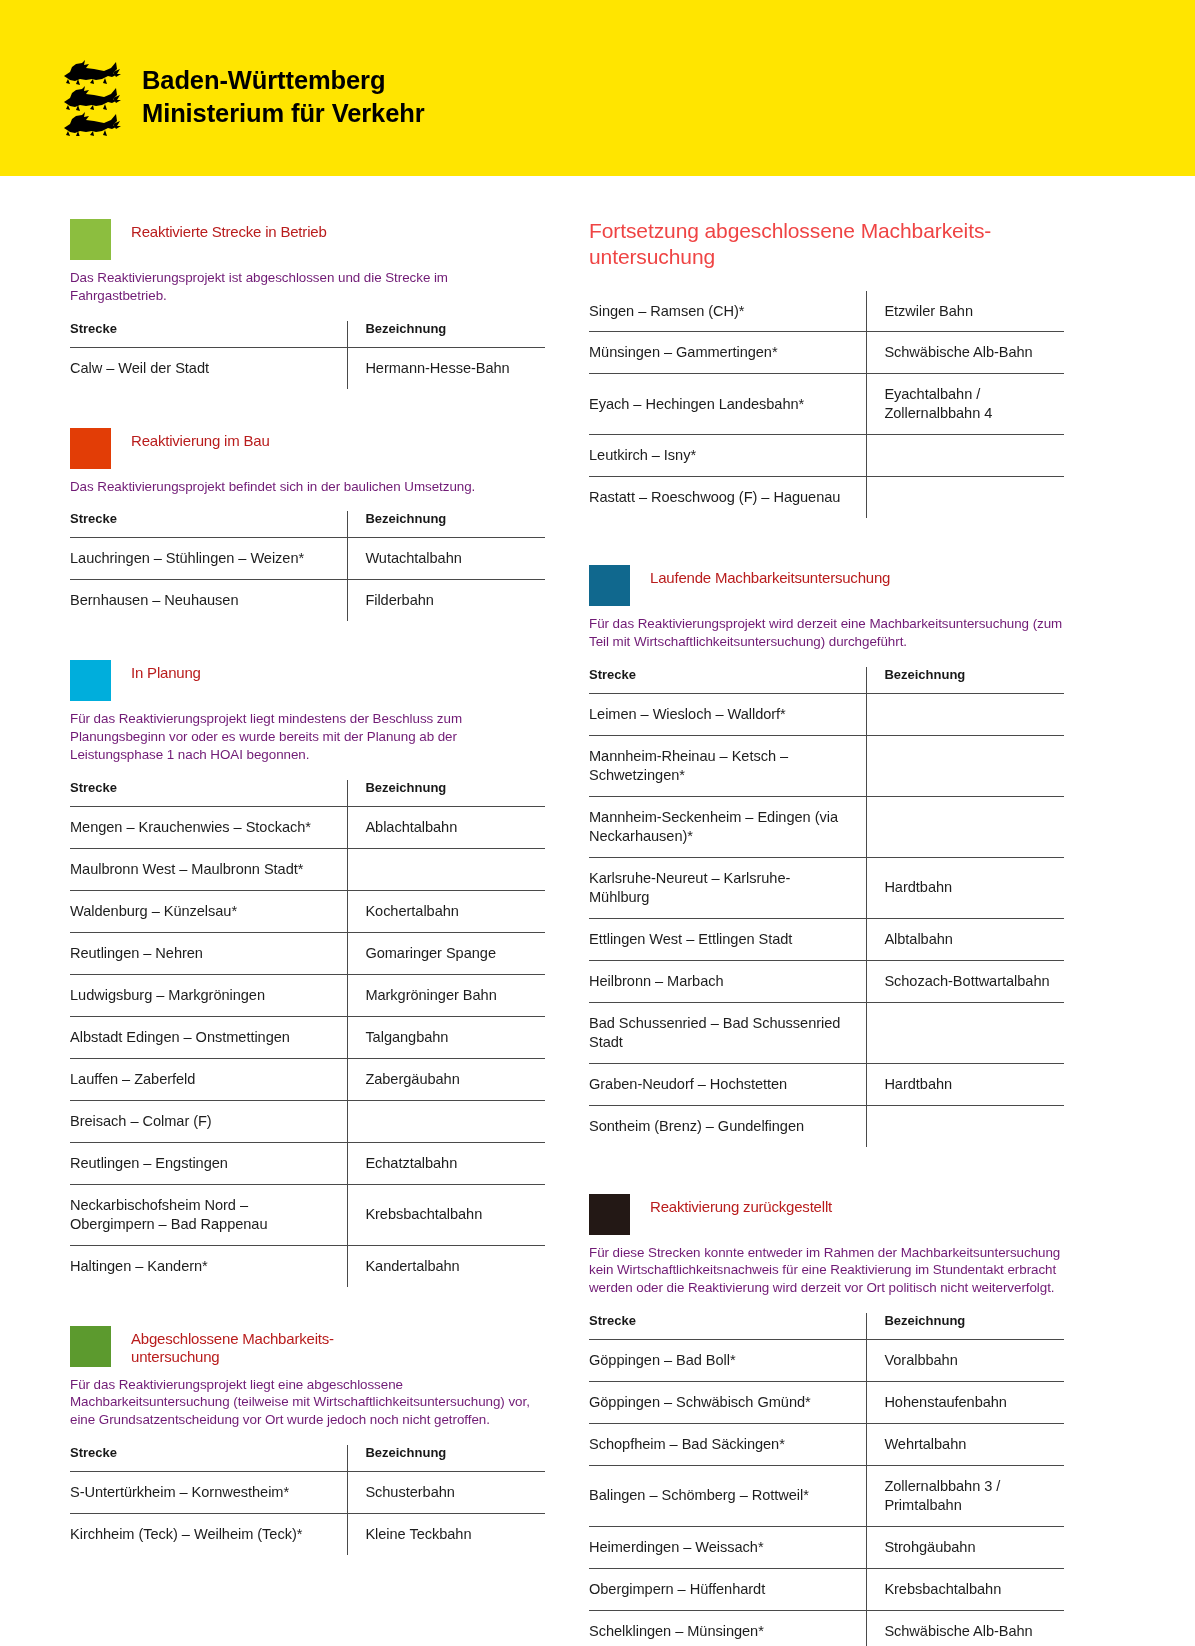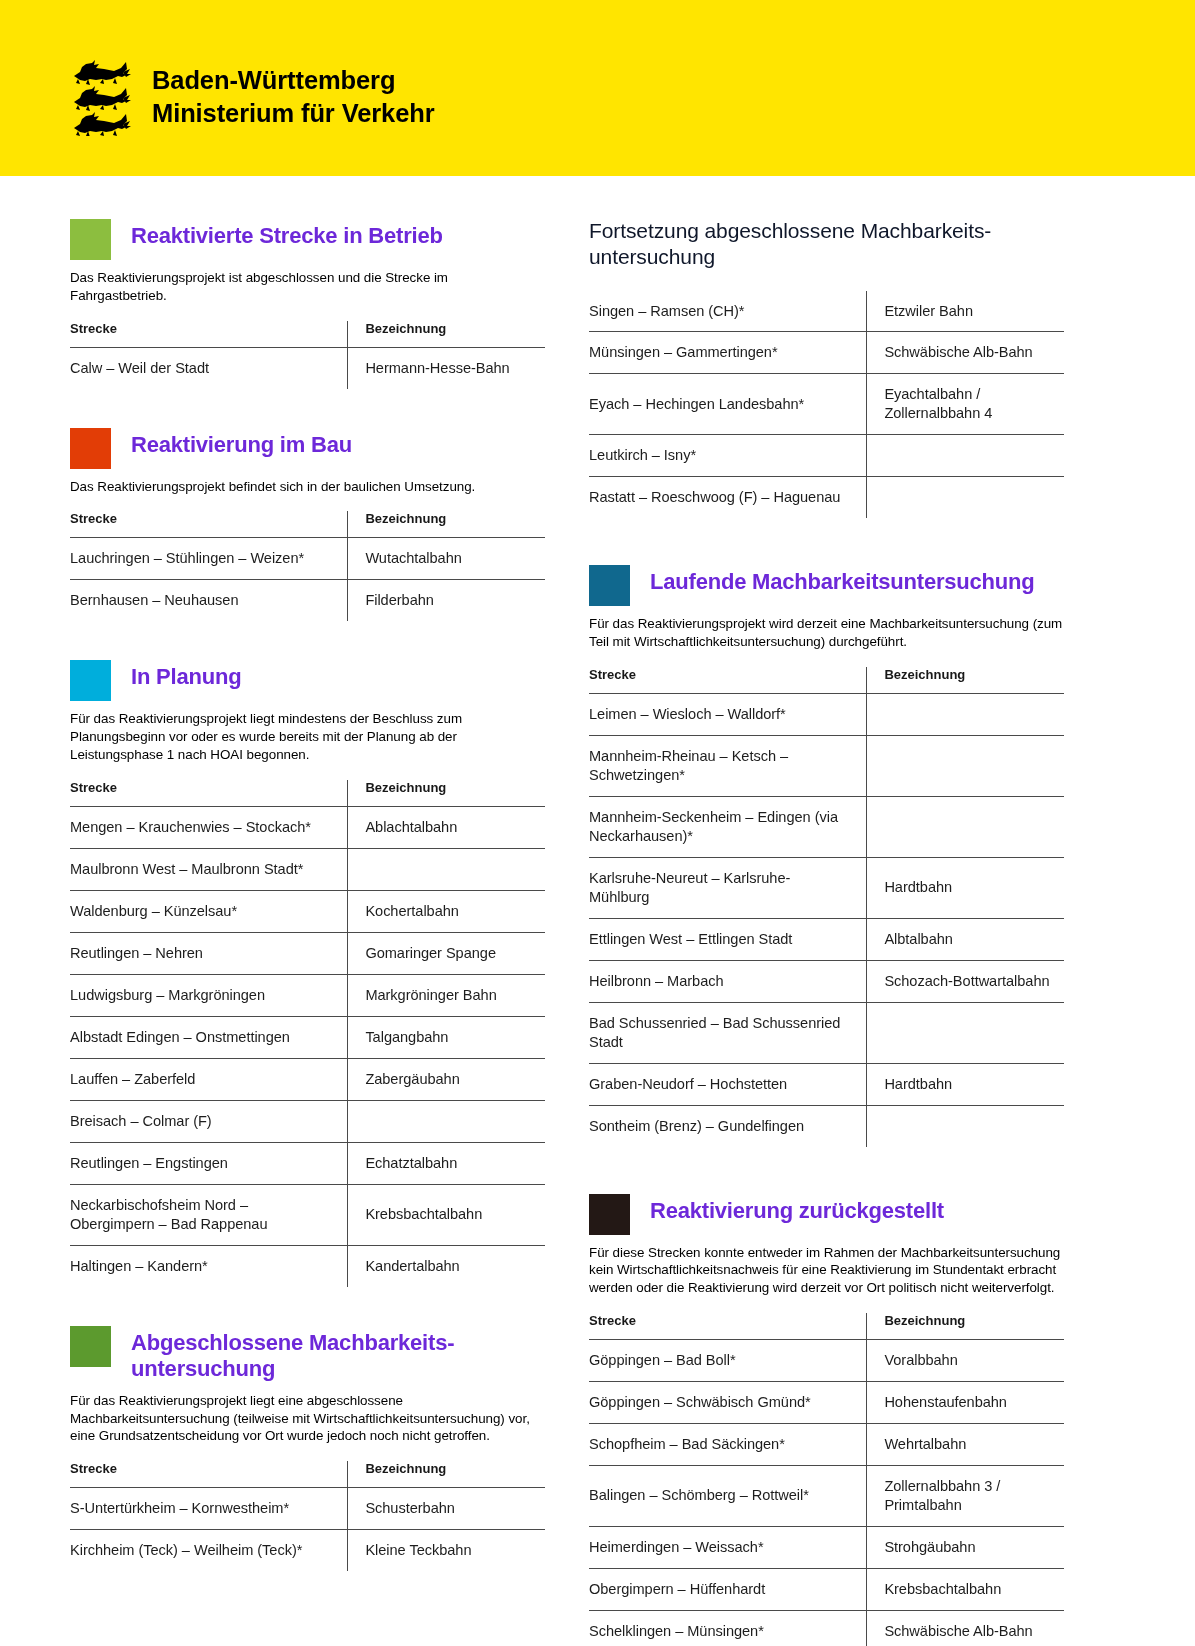--- a/index.html
+++ b/index.html
@@ -17,21 +17,21 @@
 
   
   .header-band {
     position: absolute;
     top: 0; left: 0;
     width: 1195px; height: 176px;
     background: #ffe500;
   }
   .logo-wrap {
     position: absolute;
-    left: 70px; top: 58px;
+    left: 60px; top: 58px;
     display: flex;
     align-items: center;
     gap: 20px;
   }
   .crest { width: 62px; height: 78px; display: block; }
   .wordmark {
     font-size: 25.5px;
     font-weight: bold;
     line-height: 1.28;
     color: #000000;
@@ -57,39 +57,39 @@
     align-items: flex-start;
     gap: 20px;
     margin-bottom: 9px;
   }
   .swatch {
     width: 41px; height: 41px;
     flex: 0 0 41px;
     margin-top: 1px;
   }
   .sec-title {
-    font-size: 22px;
-    font-weight: bold;
+    font-size: 15px;
+    font-weight: normal;
     line-height: 1.21;
-    color: #6d28d9;
+    color: #b91c1c;
     letter-spacing: -0.2px;
     padding-top: 5px;
   }
   .plain-title {
     font-size: 21px;
     font-weight: normal;
     line-height: 1.25;
-    color: #0f172a;
+    color: #ef4444;
     margin-bottom: 20px;
     letter-spacing: -0.1px;
   }
   .sec-desc {
     font-size: 13.4px;
     line-height: 1.33;
-    color: #000000;
+    color: #701a75;
     margin-bottom: 16px;
     letter-spacing: -0.05px;
   }
 
   
   table.rt {
     width: 100%;
     border-collapse: collapse;
     table-layout: fixed;
   }

